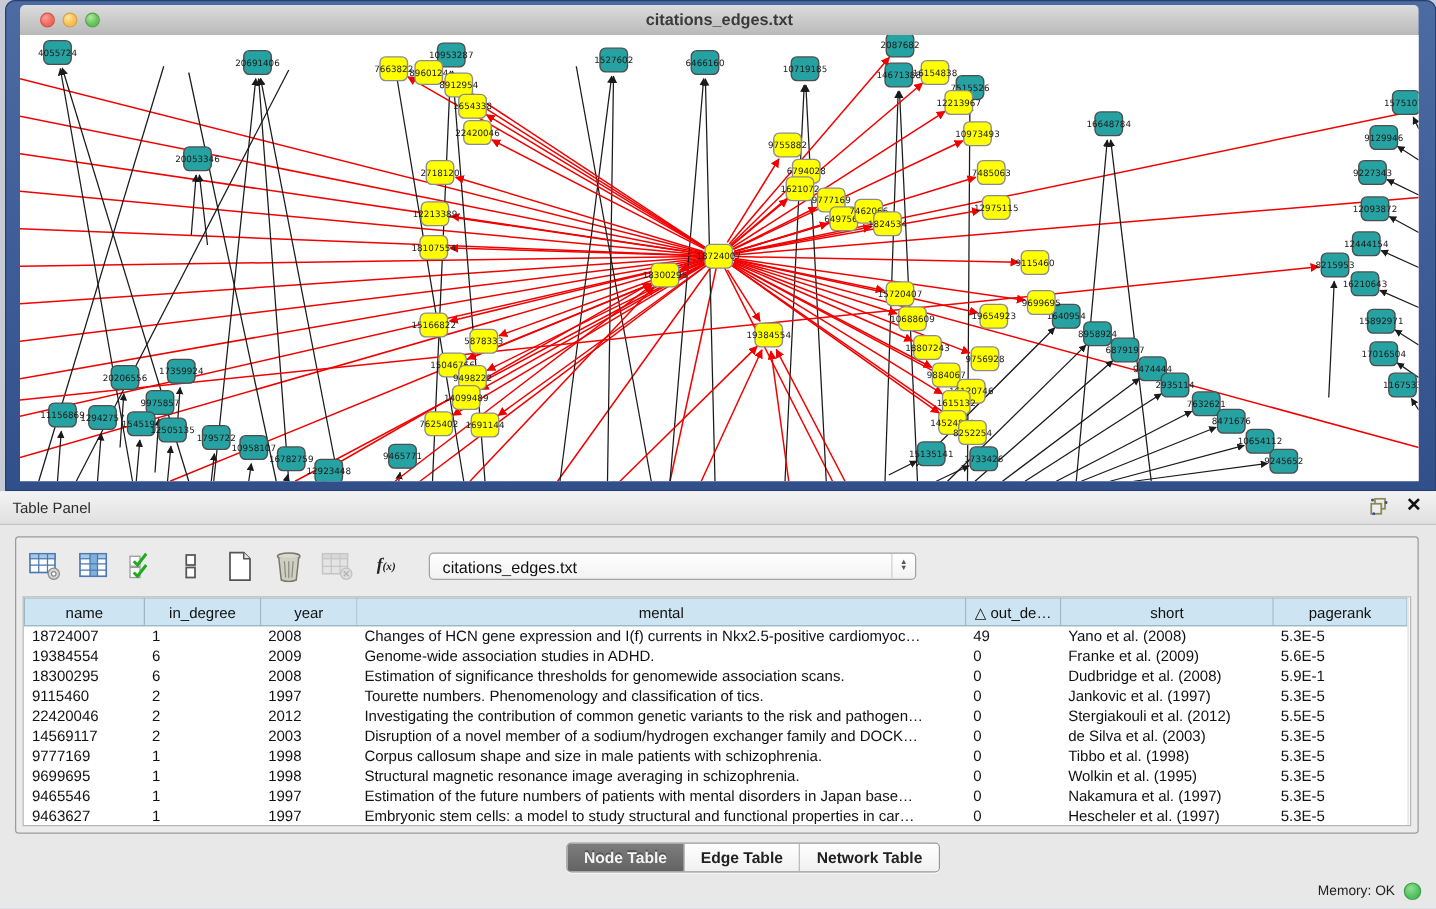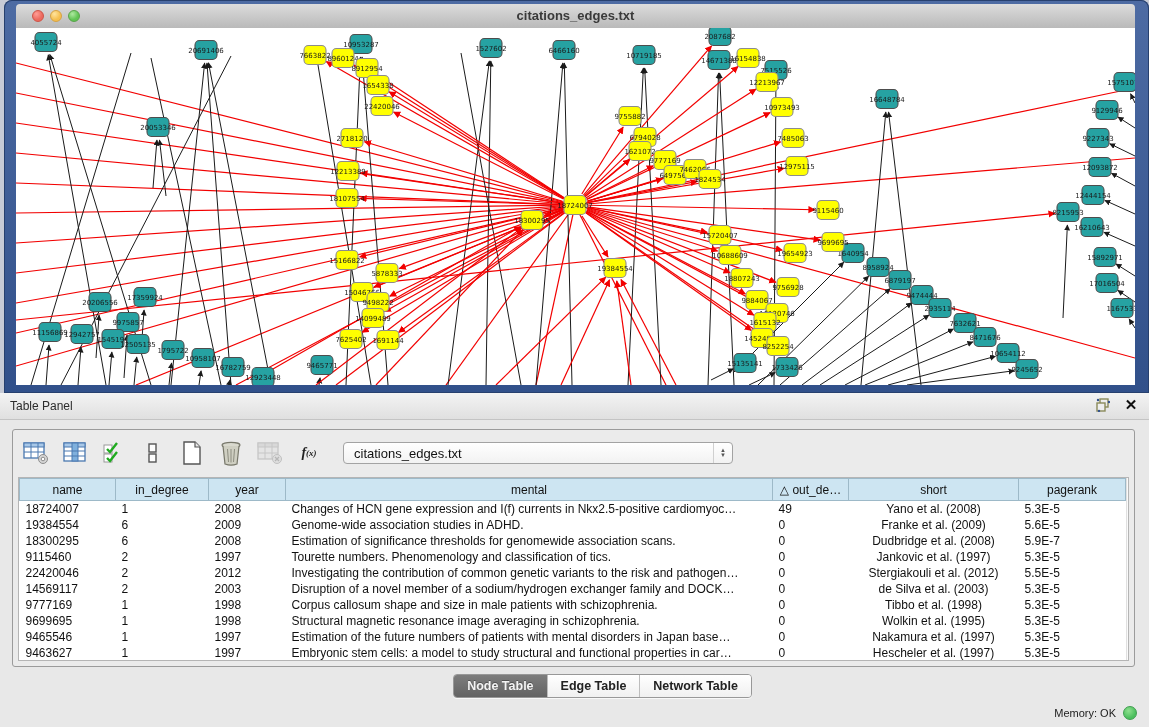--- a/index.html
+++ b/index.html
@@ -46,21 +46,21 @@
                 color:#555;font-size:6px;line-height:5px;border-left:1px solid #d0d0d0;}
 
   .tablewrap{position:absolute;left:5px;right:5px;top:47px;bottom:5px;background:#fff;border:1px solid #b5b5b5;
              box-sizing:border-box;display:flex;overflow:hidden;}
   .datatable{border-collapse:collapse;table-layout:fixed;flex:0 0 auto;padding-left:25px;}
   .datatable th{background:#cde5f2;border:1px solid #9db9c8;font-size:12px;font-weight:normal;color:#111;
                 height:21px;padding:0 4px;white-space:nowrap;overflow:hidden;}
   .datatable td{font-size:12px;color:#111;height:16px;line-height:16px;padding:0 6px;
                 white-space:nowrap;overflow:hidden;text-overflow:clip;}
   .datatable td.l{text-align:left;}
-  .datatable td.c{text-align:center;}
+  .datatable td.c{}
   .vscroll{flex:1;background:#fafafa;border-left:1px solid #e0e0e0;position:relative;}
 
   .tabs{position:absolute;left:0;top:281px;width:100%;display:flex;justify-content:center;padding-left:28px;}
   .seg{display:flex;border:1px solid #989898;border-radius:4px;overflow:hidden;
        box-shadow:0 1px 0 rgba(255,255,255,.7);}
   .seg-btn{padding:2px 13px;font-size:12.5px;font-weight:bold;color:#222;height:18px;line-height:18px;
            background:linear-gradient(#ffffff,#f0f0f0);border-left:1px solid #bdbdbd;}
   .seg-btn:first-child{border-left:none;}
   .seg-btn.active{background:linear-gradient(#7d7d7d,#636363);color:#f4f4f4;text-shadow:0 -1px 0 rgba(0,0,0,.3);}
 
@@ -702,21 +702,21 @@
                 <td class="c">Franke et al. (2009)</td>
                 <td class="l">5.6E-5</td>
               </tr>
               <tr>
                 <td class="l">18300295</td>
                 <td class="l">6</td>
                 <td class="l">2008</td>
                 <td class="l">Estimation of significance thresholds for genomewide association scans.</td>
                 <td class="l">0</td>
                 <td class="c">Dudbridge et al. (2008)</td>
-                <td class="l">5.9E-7</td>
+                <td class="l">5.9E-1</td>
               </tr>
               <tr>
                 <td class="l">9115460</td>
                 <td class="l">2</td>
                 <td class="l">1997</td>
                 <td class="l">Tourette numbers. Phenomenology and classification of tics.</td>
                 <td class="l">0</td>
                 <td class="c">Jankovic et al. (1997)</td>
                 <td class="l">5.3E-5</td>
               </tr>

